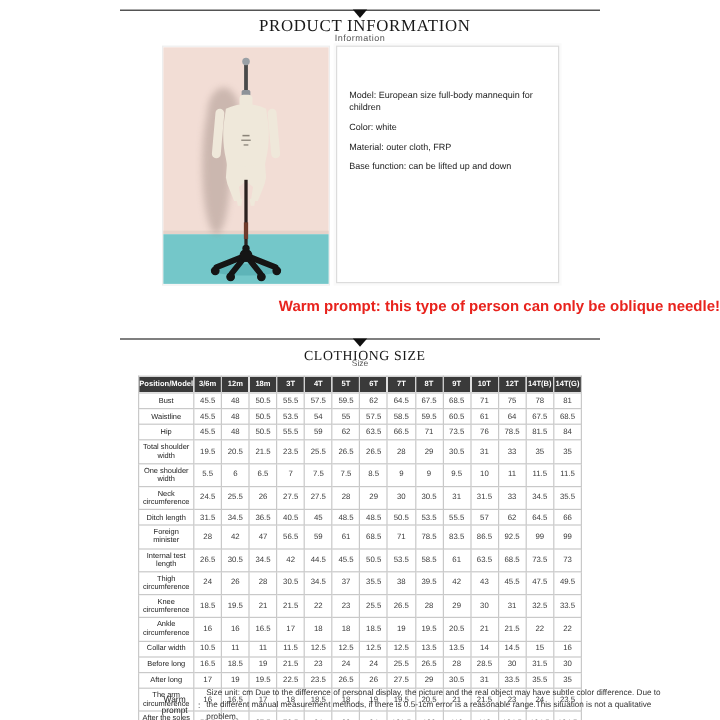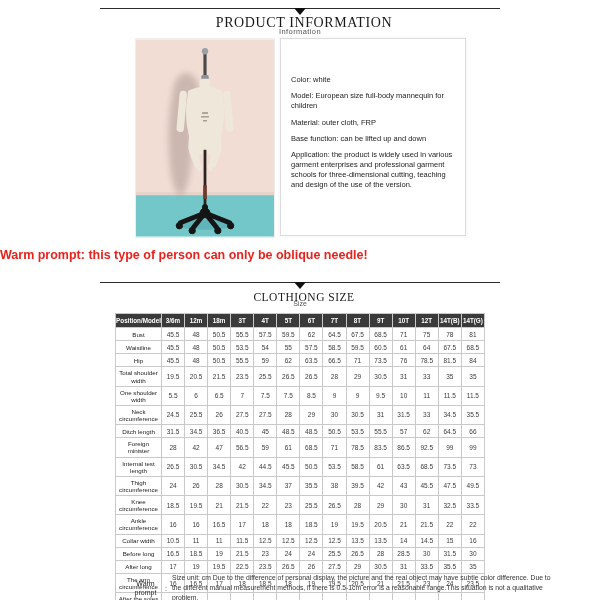--- a/index.html
+++ b/index.html
@@ -17,21 +17,21 @@
   #title2{top:287px;font-size:11.5px;letter-spacing:.5px;}
   #sub2{position:absolute;top:300px;left:0;width:600px;text-align:center;font-size:7px;color:#555;}
 
   .photo{position:absolute;left:135px;top:38px;width:140px;height:200px;border:1px solid:#eee;
          border:1px solid #eee;box-sizing:border-box;}
   .details{position:absolute;left:280px;top:38px;width:186px;height:198px;box-sizing:border-box;
          border:1px solid #dcdcdc;box-shadow:0 0 0 2px #fafafa;background:#fff;
          padding:36px 9px 8px 10px;}
   .details p{margin:0 0 6.5px 0;font-size:7.5px;line-height:1.32;color:#1c1c1c;}
 
-  .warning{position:absolute;top:248px;left:0;width:600px;text-align:left;
+  .warning{position:absolute;top:248px;left:0;width:600px;text-align:right;
          font-size:12.5px;font-weight:bold;color:#e8231d;}
 
   table{position:absolute;left:115px;top:313px;width:370px;border-collapse:collapse;table-layout:fixed;}
   th,td{border:1px solid #c9c9c9;text-align:center;vertical-align:middle;overflow:hidden;}
   thead th{background:#3a3a3a;color:#fff;font-size:6.3px;font-weight:bold;padding:3px 0;}
   thead th:first-child{width:45px;}
   tbody th{font-size:6.2px;font-weight:normal;color:#222;padding:2px 1px;line-height:1.15;}
   tbody td{font-size:6.5px;color:#3b3b3b;padding:2.5px 0;line-height:1.1;}
 
   .fn{position:absolute;top:573px;left:129px;width:445px;display:flex;align-items:center;}
@@ -94,25 +94,24 @@
         <circle cx="57" cy="194" r="3.2"></circle>
         <circle cx="83" cy="194" r="3.2"></circle>
         <circle cx="96" cy="189" r="3.2"></circle>
         <circle cx="70" cy="170" r="2.6"></circle>
       </g>
     </svg>
   </div>
 
   <div class="details">
     <div id="details">
+        <p>Model: European size full-body mannequin for children</p>
         <p>Color: white</p>
-        <p>Model: European size full-body mannequin for children</p>
         <p>Material: outer cloth, FRP</p>
         <p>Base function: can be lifted up and down</p>
-        <p>Application: the product is widely used in various garment enterprises and professional garment schools for three-dimensional cutting, teaching and design of the use of the version.</p>
       </div>
   </div>
 
   <div class="warning">Warm prompt: this type of person can only be oblique needle!</div>
 
   <div class="rule" id="rule2">
     <span class="tri"></span>
   </div>
   <h2 class="sec-title" id="title2">CLOTHIONG SIZE</h2>
   <div id="sub2">Size</div>

